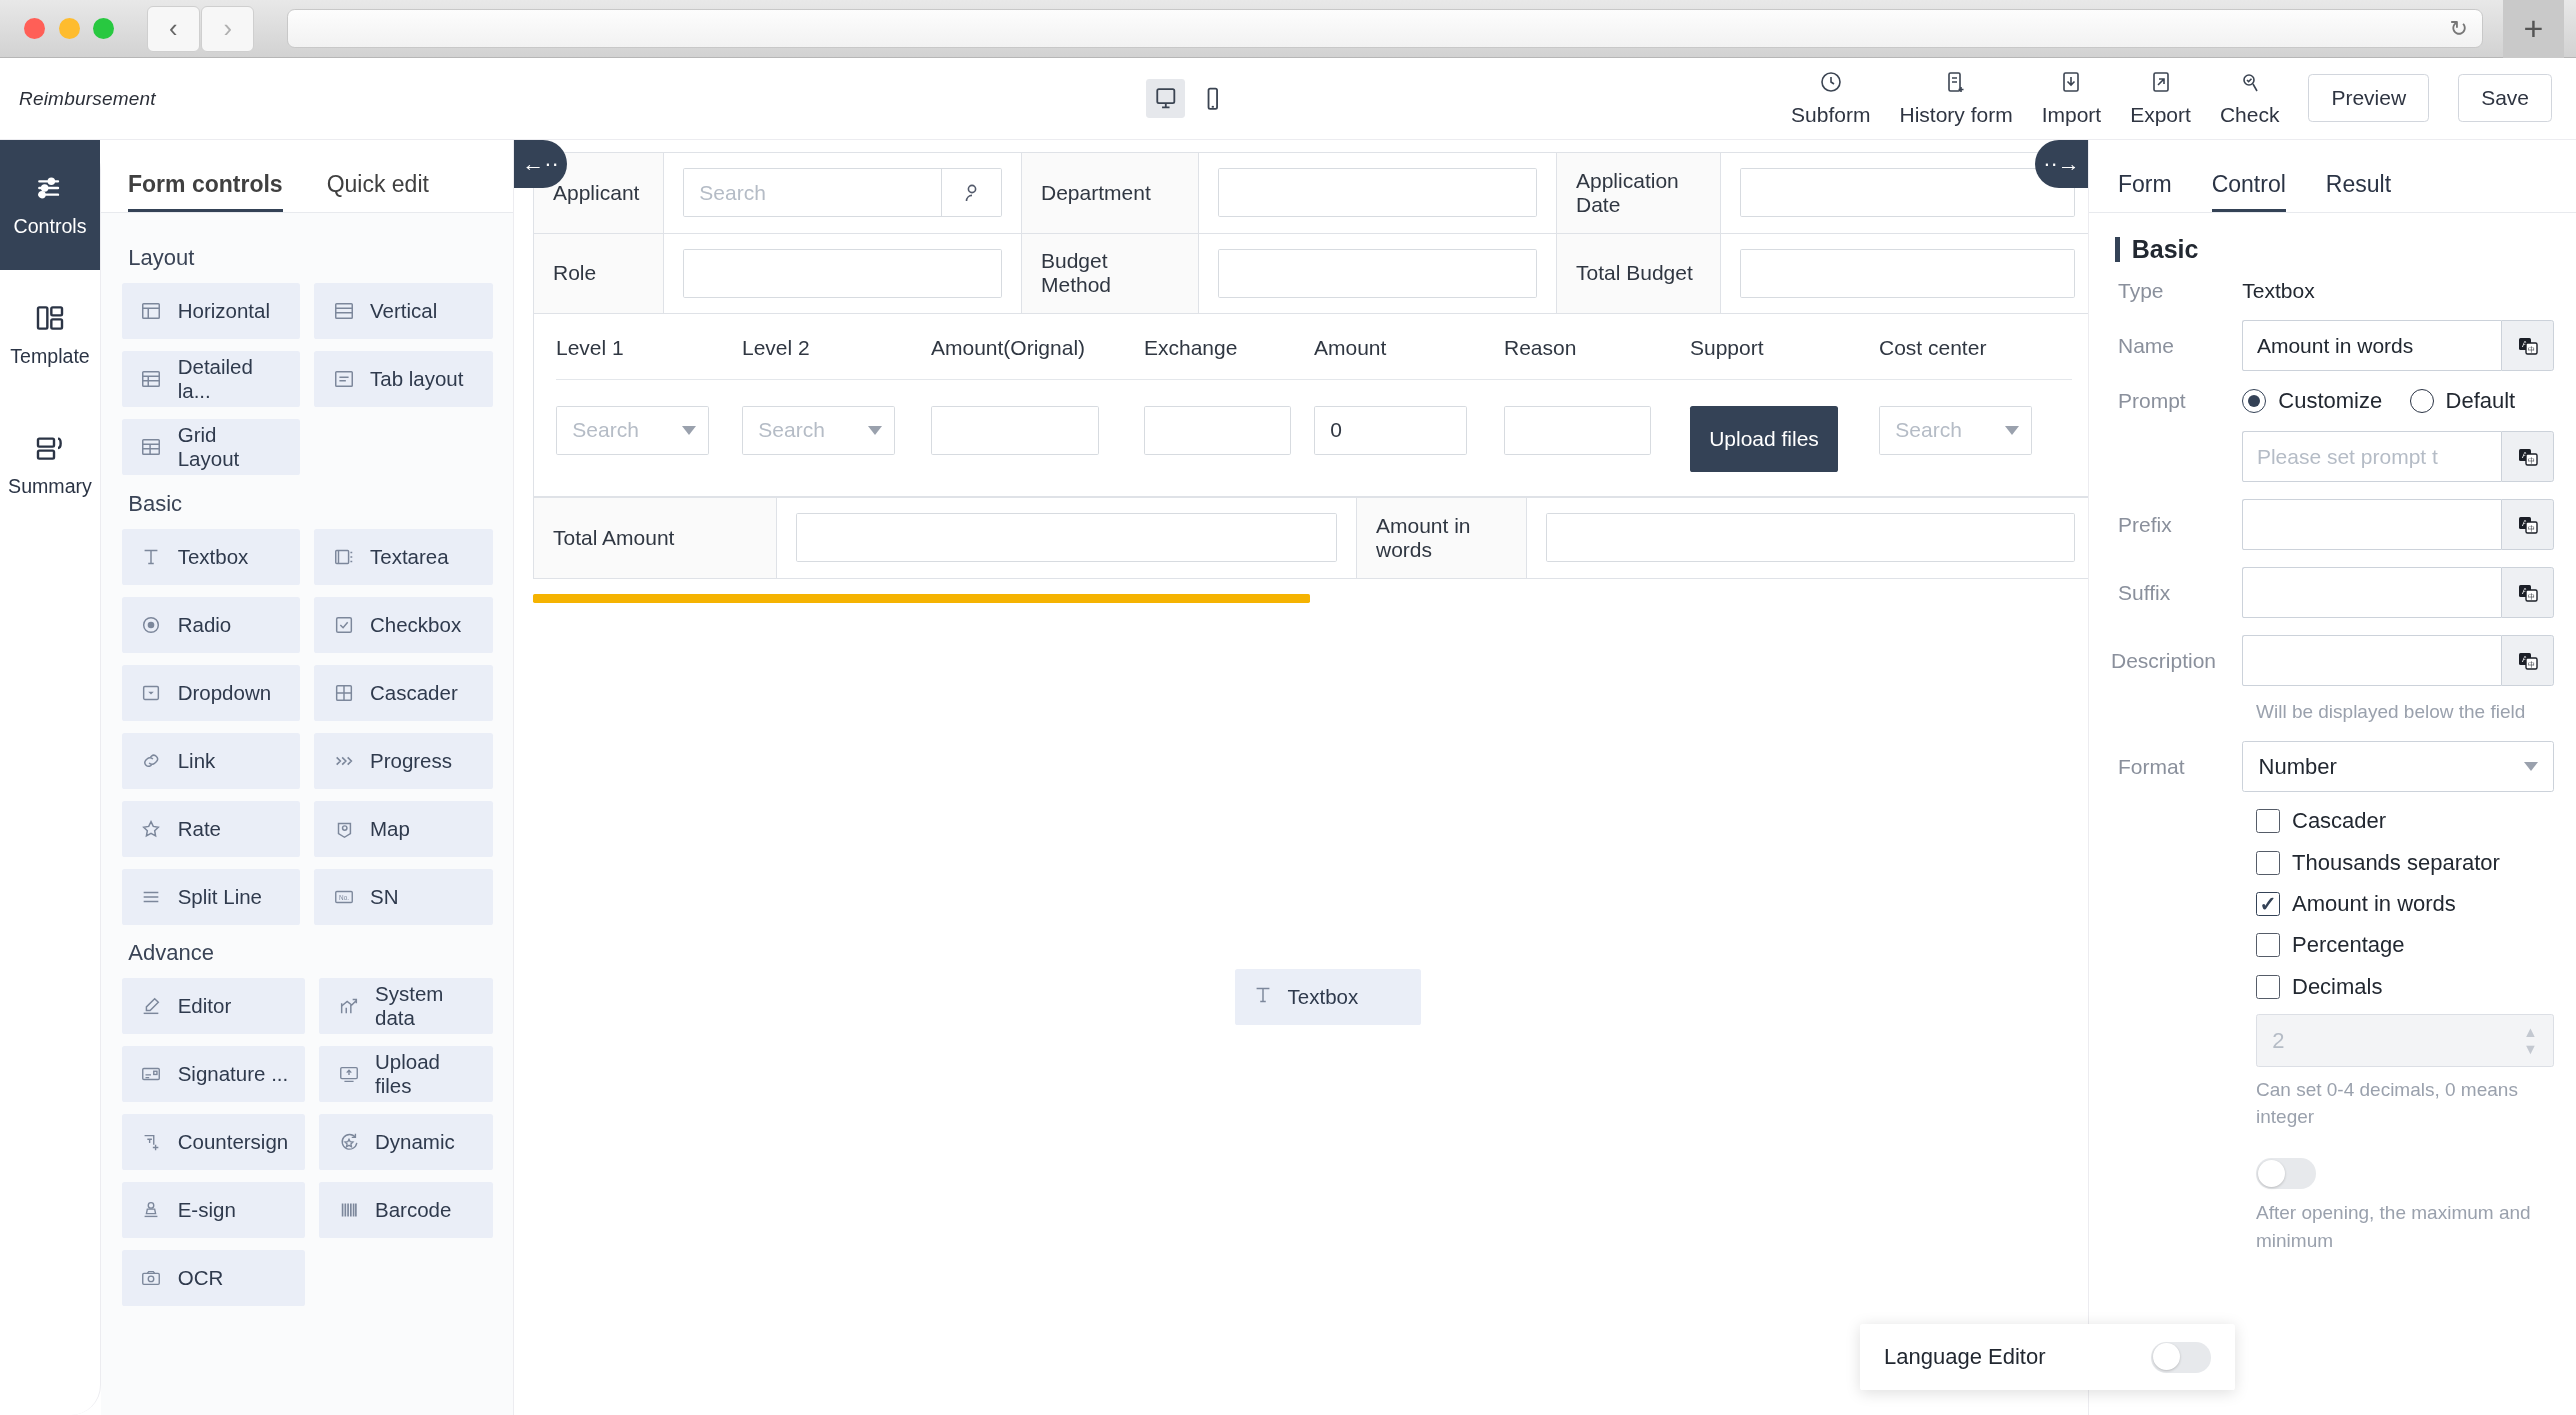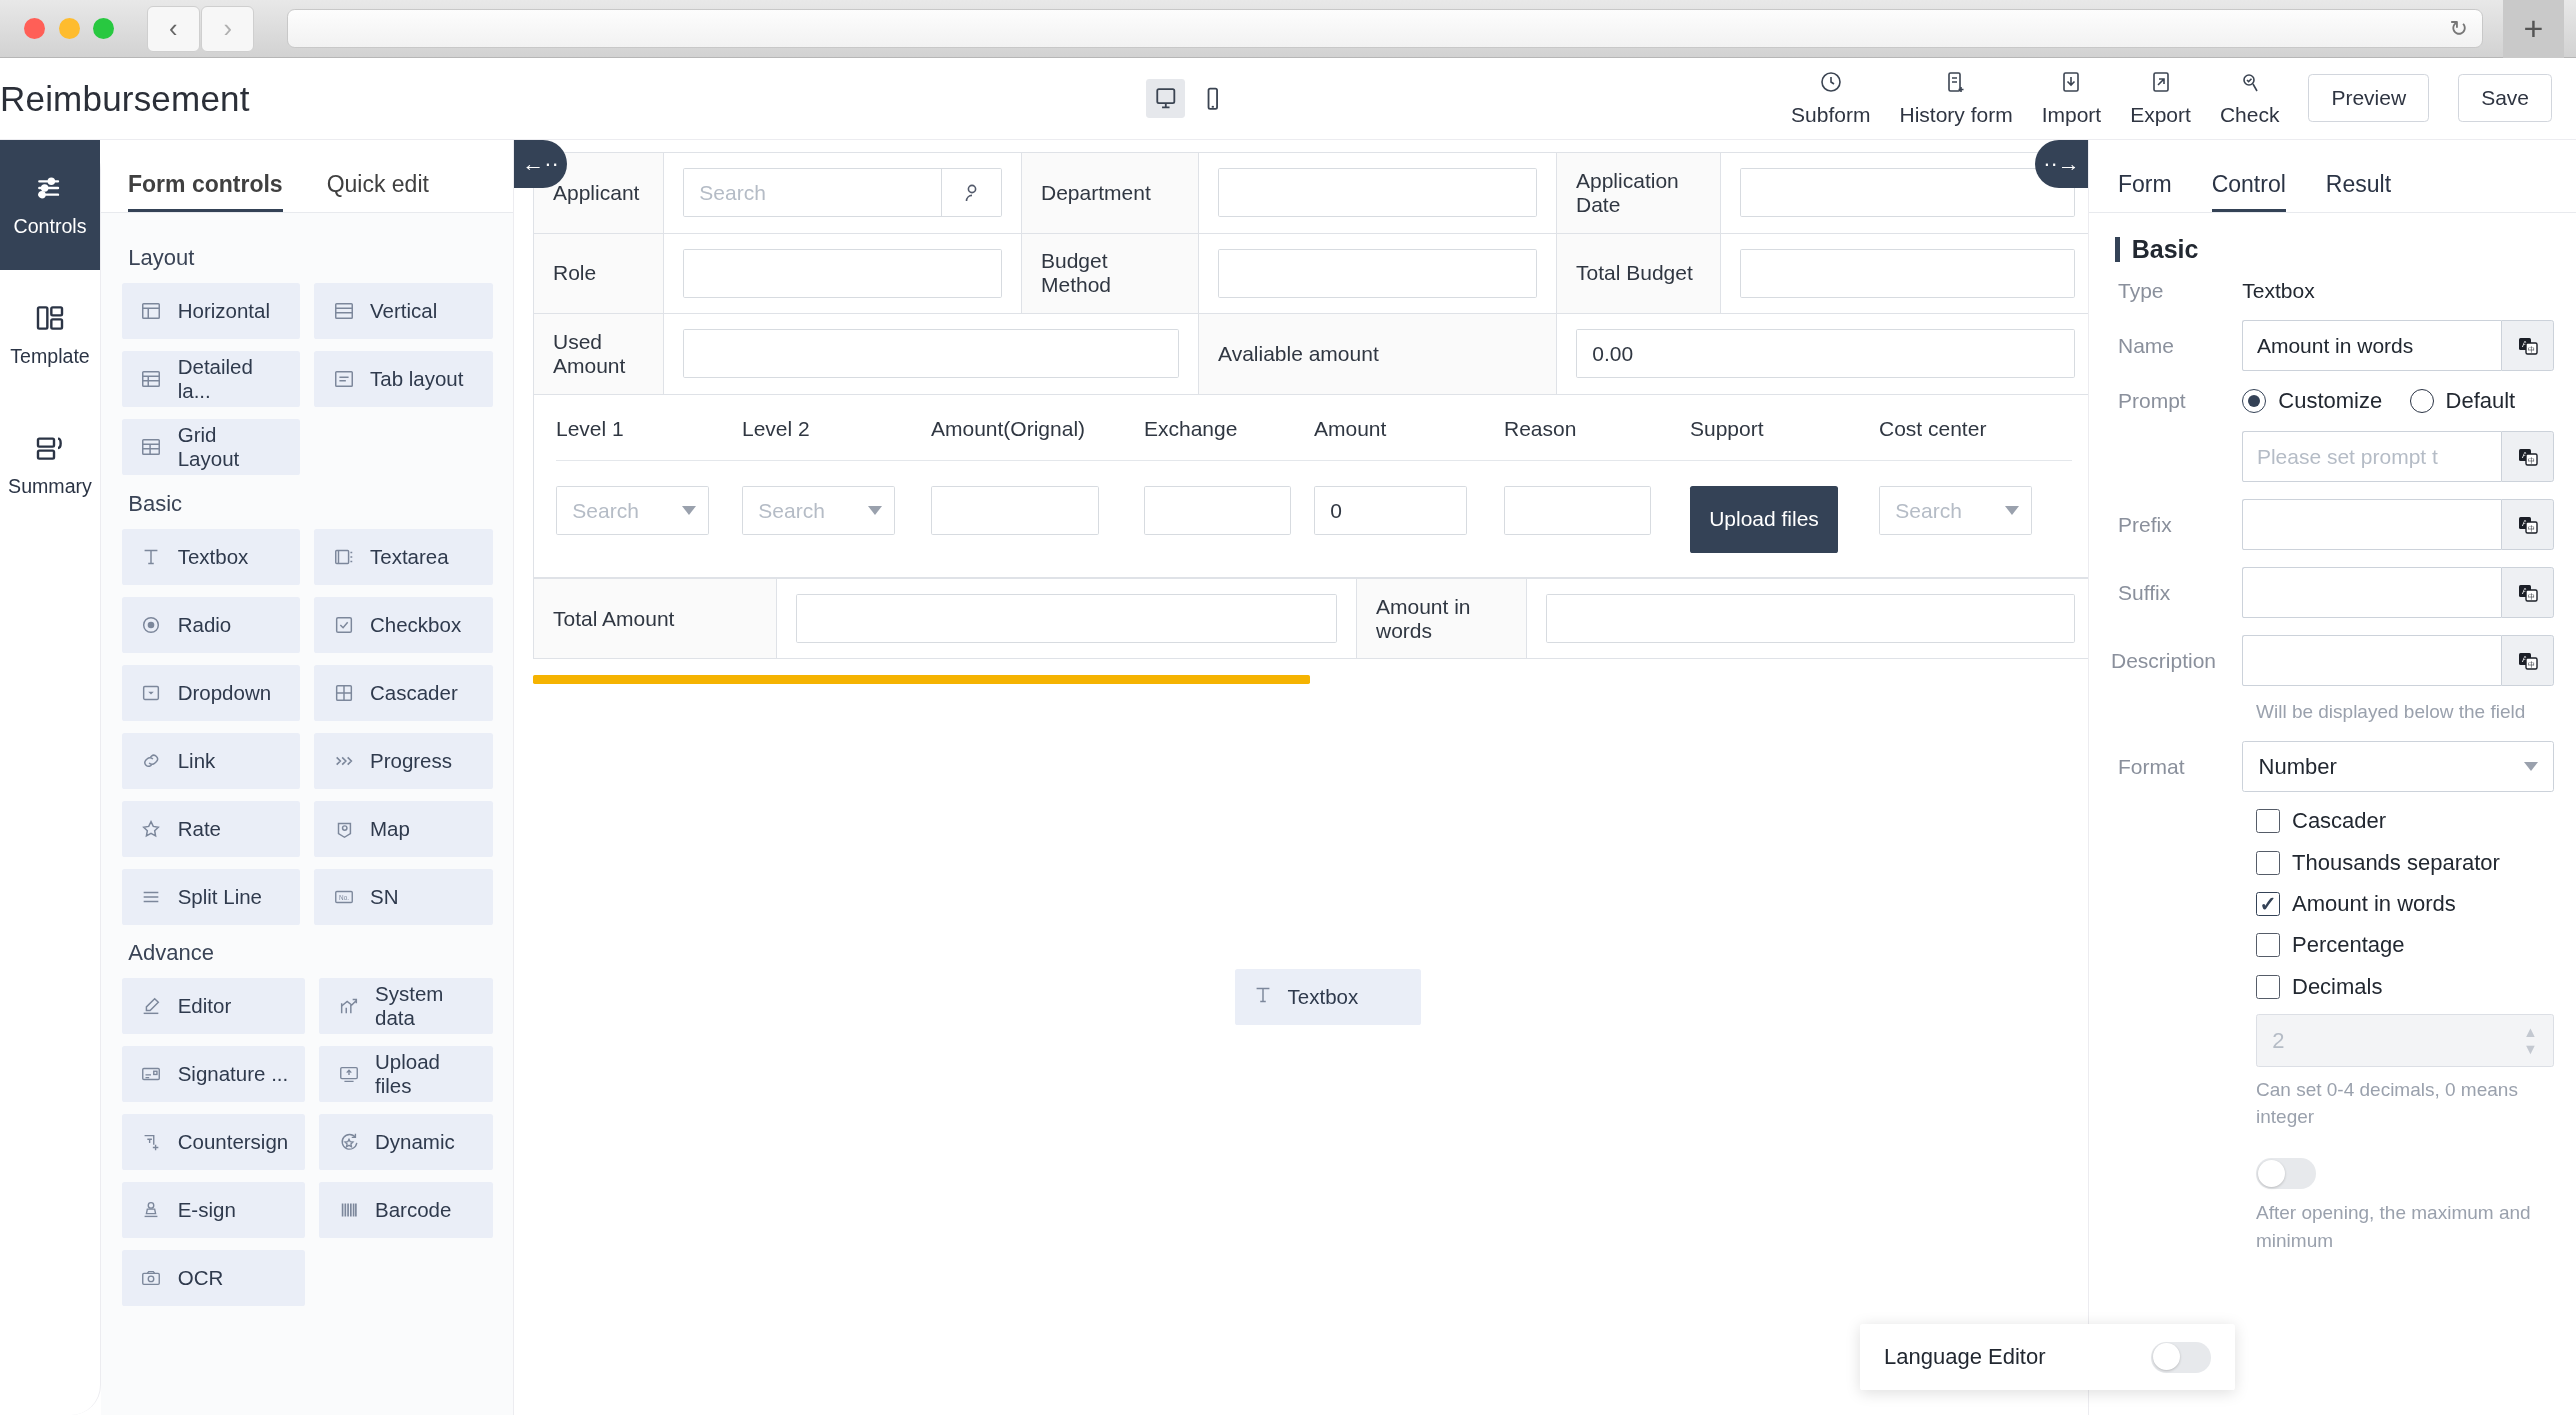--- a/index.html
+++ b/index.html
@@ -37,21 +37,21 @@
   }
   .reload { position: absolute; right: 13.6px; color: #777; font-size: 22px; }
   .newtab { width: 61px; height: 58px; display:flex; align-items:center; justify-content:center;
     color: #555; font-size: 34px; background:#c9c9c9; }
 
   
   .appheader {
     height: 82px; background: #fff; display: flex; align-items: center;
     border-bottom: 0.9px solid #ececf0; position: relative;
   }
-  .app-title { font-size: 35px; color: #2b2f38; letter-spacing: 0.2px; }
+  .app-title { font-size: 19px; color: #2b2f38; margin-left: 19px; letter-spacing: 0.2px; font-style: italic; }
   .device-toggle { position:absolute; left: 1146px; display:flex; align-items:center; gap: 8.5px; }
   .dev-btn { width: 39px; height: 39px; display:flex; align-items:center; justify-content:center; border-radius:3.4px; }
   .dev-btn.active { background: #e6e8ec; }
   .toolbar-actions {
     position: absolute; right: 24px; display: flex; align-items: center; gap: 29px;
   }
   .tb-item { display:flex; align-items:center; gap: 9.4px; font-size: 21px; color: #2f3542; flex-direction: column; }
   .tb-btn {
     border: 0.9px solid #d2d6dd; border-radius: 4.3px; padding: 11px 22px;
     font-size: 21px; color: #2f3542; background:#fff;
@@ -581,30 +581,20 @@
         </td>
         <td class="lbl">Budget Method</td>
         <td class="fld">
           <div class="inp"></div>
         </td>
         <td class="lbl">Total Budget</td>
         <td class="fld">
           <div class="inp"></div>
         </td>
       </tr>
-      <tr>
-        <td class="lbl">Used Amount</td>
-        <td class="fld" colspan="2">
-          <div class="inp"></div>
-        </td>
-        <td class="lbl">Avaliable amount</td>
-        <td class="fld" colspan="2">
-          <div class="inp">0.00</div>
-        </td>
-      </tr>
     </tbody>
       </table>
 
     <div class="subform">
       <div class="sf-head">
         <span style="width:186px">Level 1</span>
         <span style="width:189px">Level 2</span>
         <span style="width:213px">Amount(Orignal)</span>
         <span style="width:170px">Exchange</span>
         <span style="width:190px">Amount</span>

